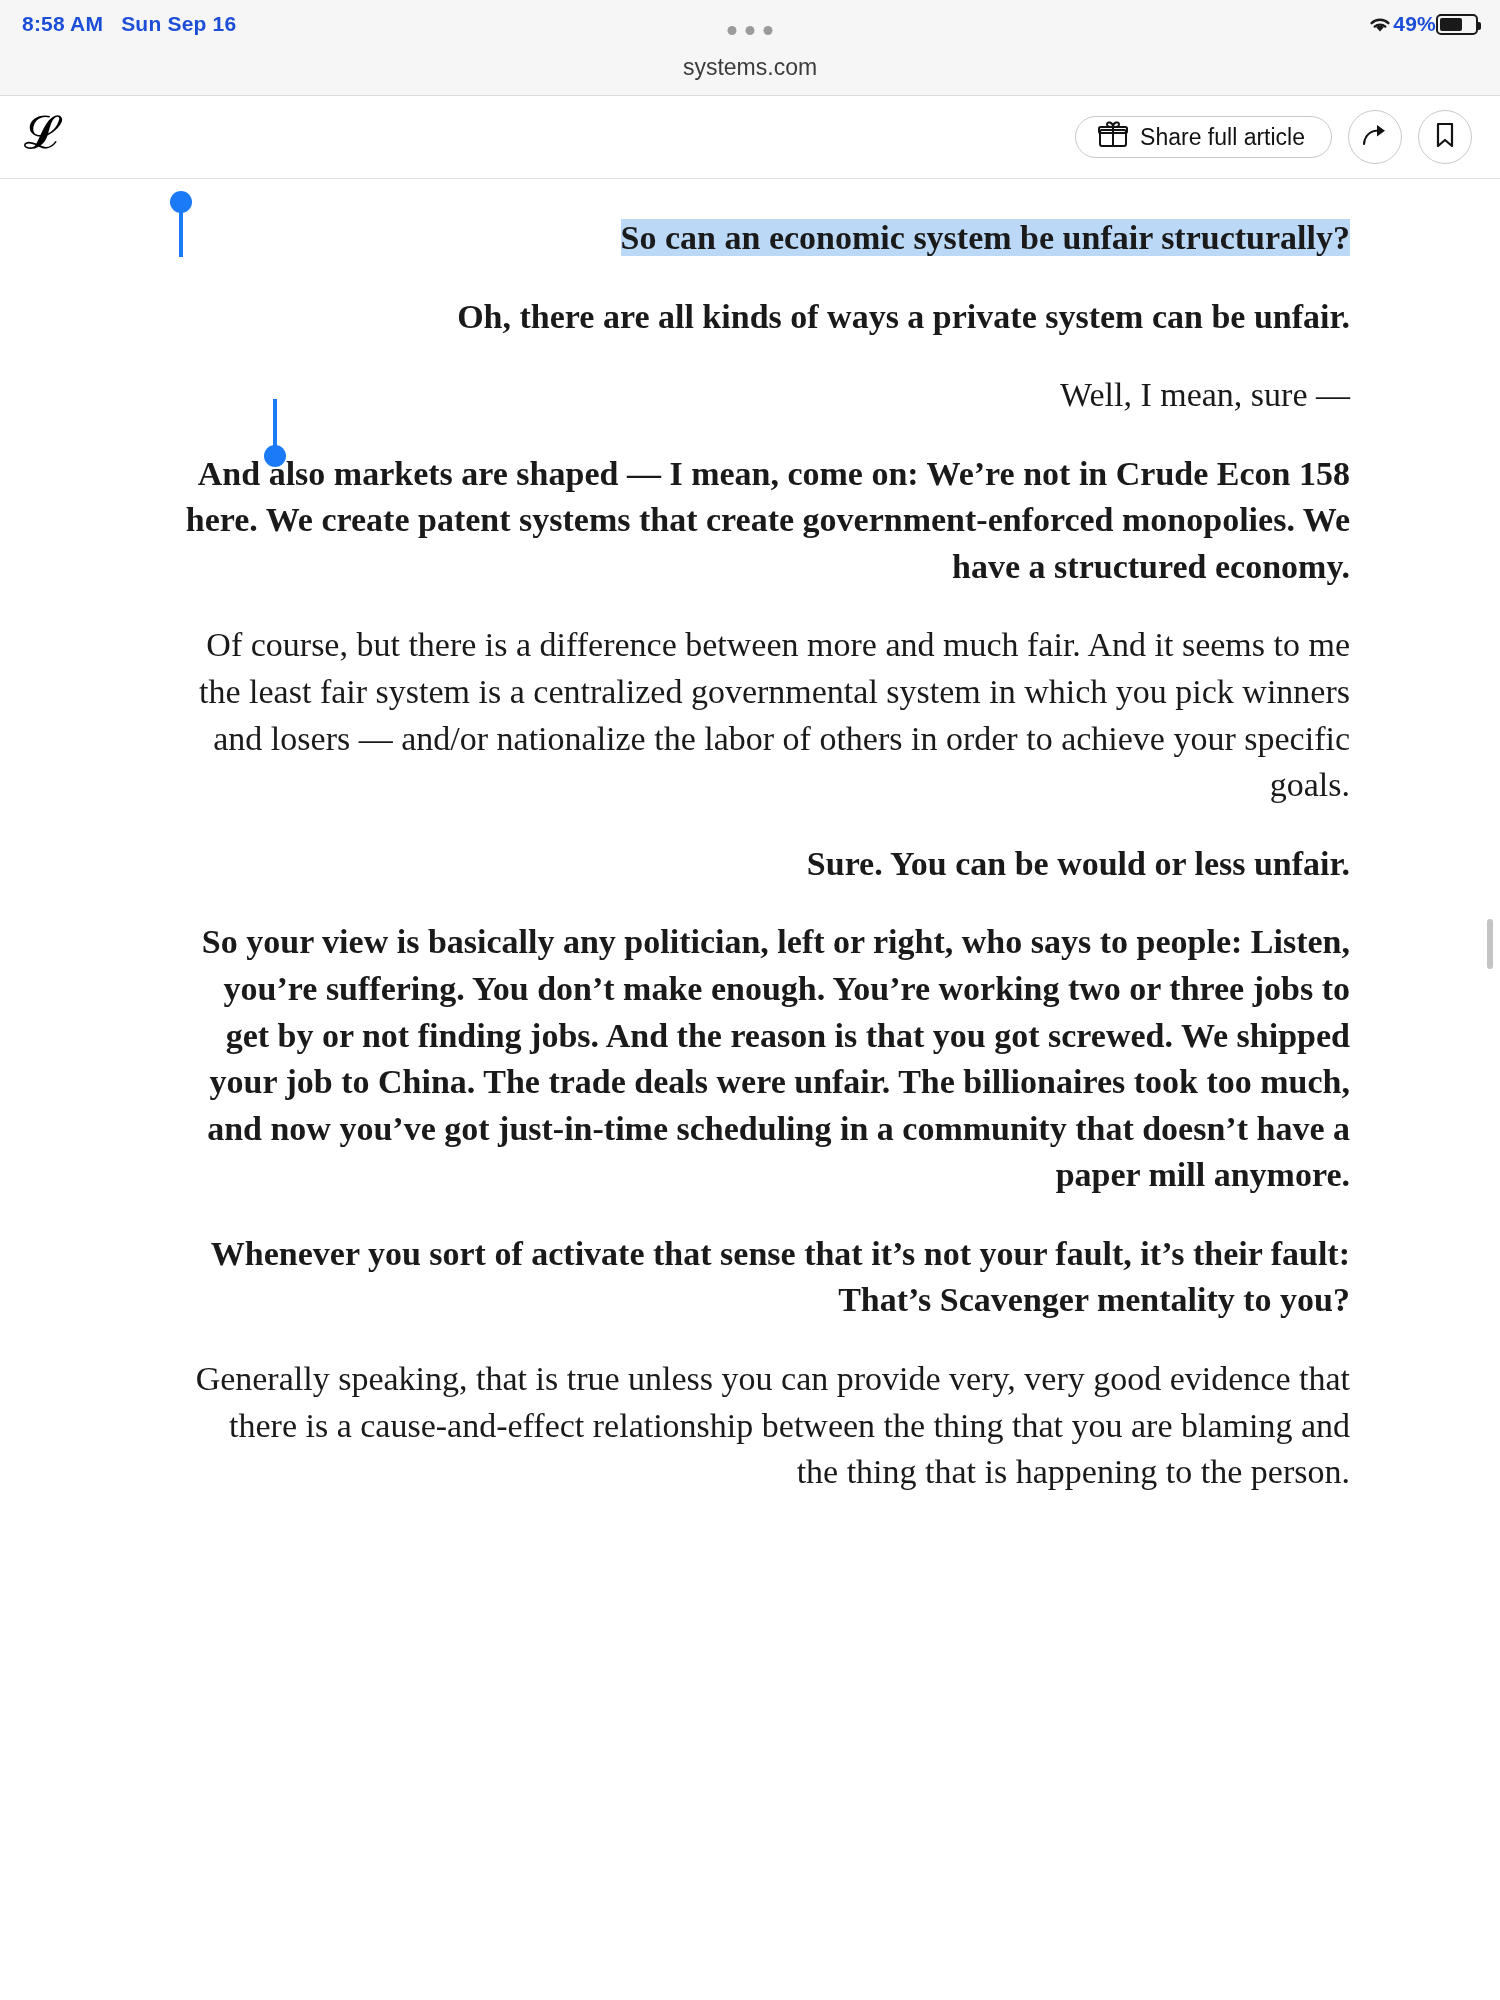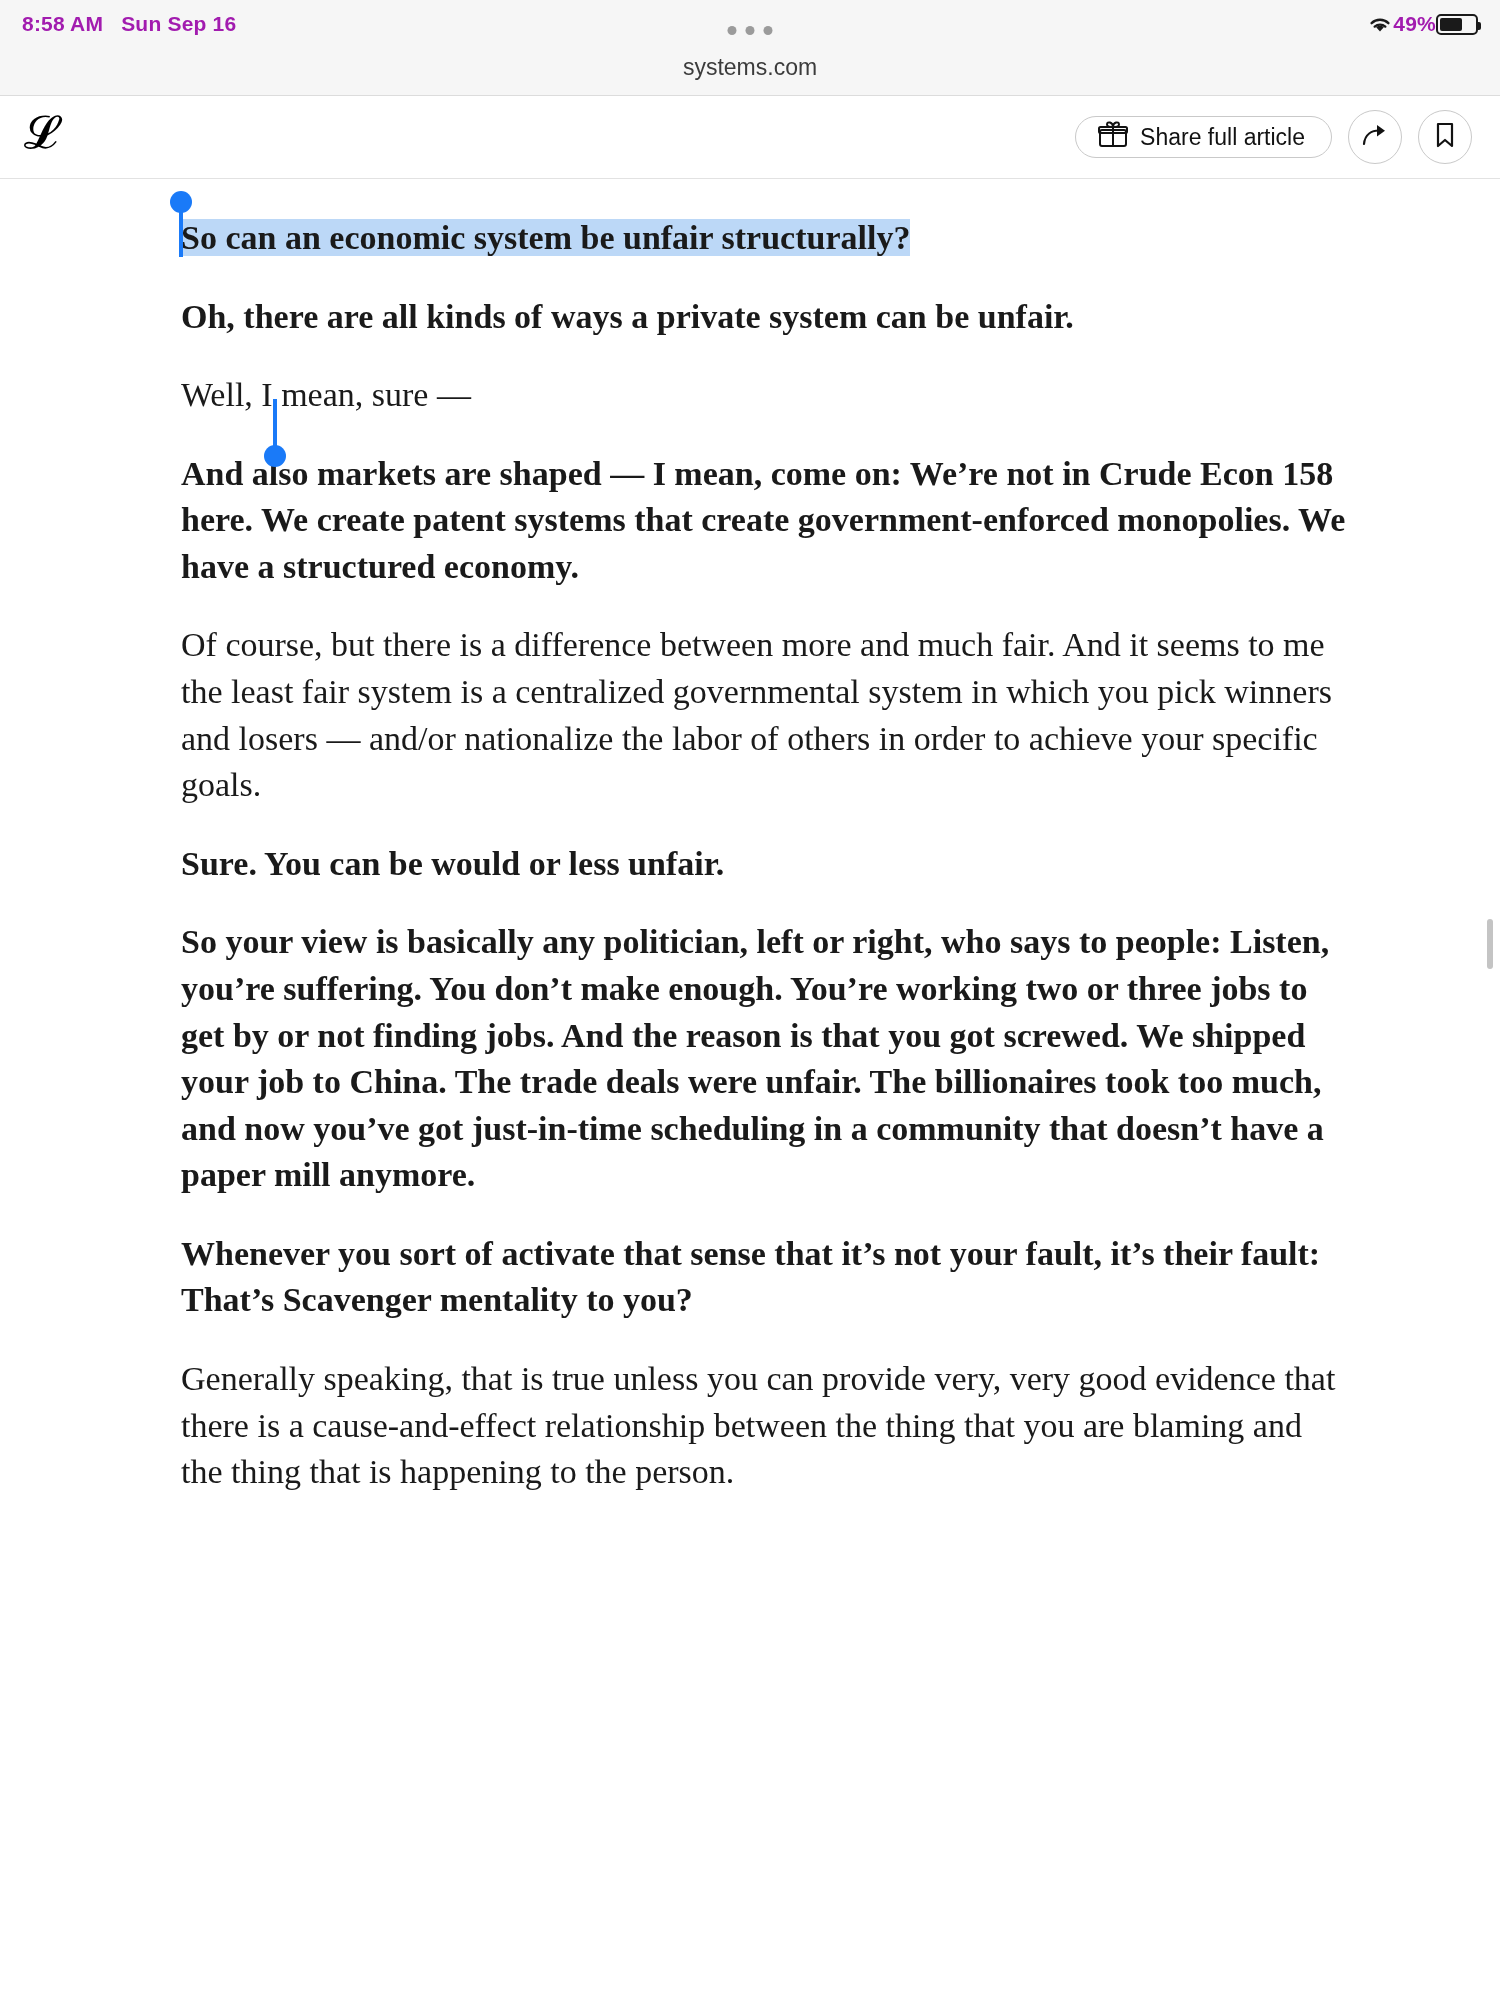--- a/index.html
+++ b/index.html
@@ -19,21 +19,21 @@
   .status-bar {
     position: relative;
     height: 48px;
     background: #f6f6f6;
     display: flex;
     align-items: center;
     padding: 0 22px;
     box-sizing: border-box;
     font-size: 21px;
     font-weight: 600;
-    color: #a21caf;
+    color: #1d4ed8;
     letter-spacing: 0.2px;
   }
   .status-left {
     display: flex;
     align-items: baseline;
     gap: 18px;
   }
   .status-right {
     position: absolute;
     right: 22px;
@@ -161,20 +161,21 @@
     justify-content: center;
     box-sizing: border-box;
   }
 
   
   .article {
     padding: 0 0 0 16px;
     position: relative;
     height: calc(2000px - 48px - 47px - 83px);
     overflow: hidden;
+    text-align: right;
   }
   .article-inner {
     padding: 36px 150px 0 165px;
     box-sizing: border-box;
   }
   p {
     margin: 0 0 32px 0;
     font-family: "Liberation Serif", serif;
     font-size: 34px;
     line-height: 1.37;

